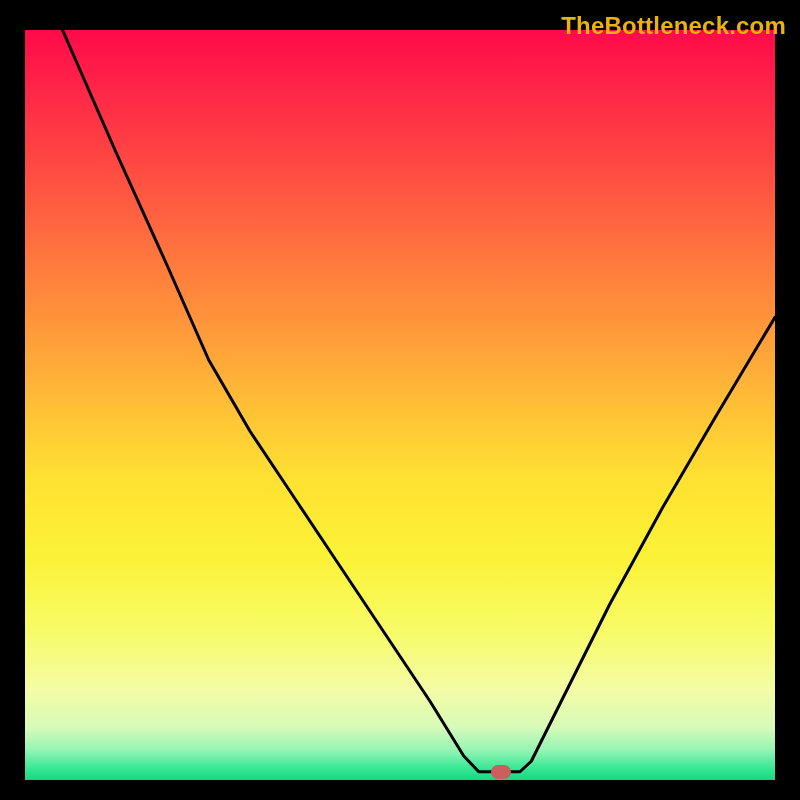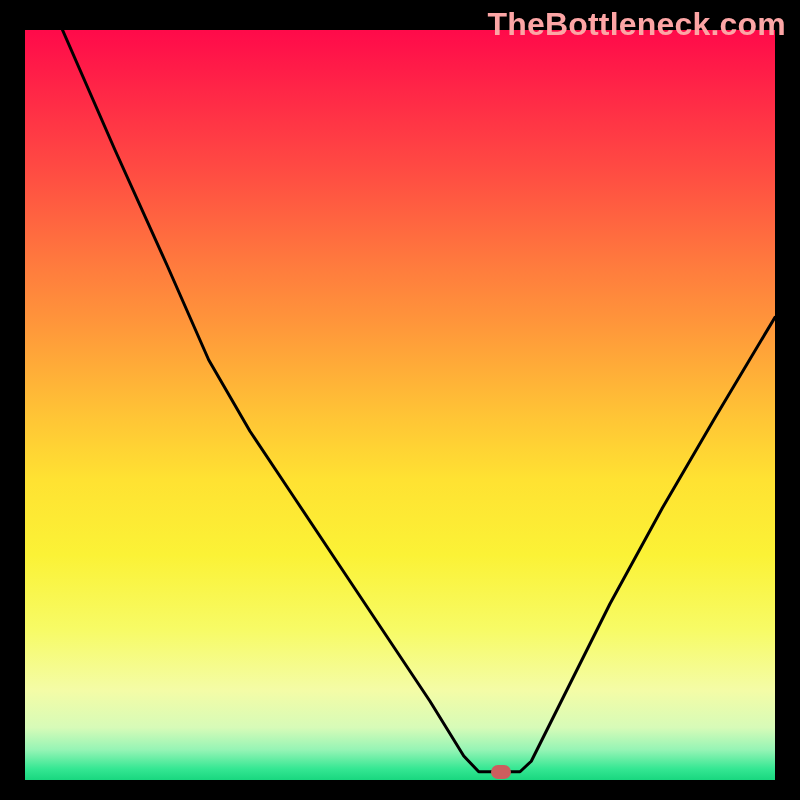--- a/index.html
+++ b/index.html
@@ -10,26 +10,26 @@
     overflow: hidden;
   }
   .chart-container {
     position: relative;
     width: 800px;
     height: 800px;
     background: #000;
   }
   .watermark {
     position: absolute;
-    top: 6px;
+    top: 12px;
     right: 14px;
     font-family: Arial, Helvetica, sans-serif;
-    font-size: 32px;
+    font-size: 24px;
     font-weight: 600;
-    color: #fca5a5;
+    color: #eab308;
     letter-spacing: 0.2px;
     z-index: 5;
   }
   .plot-area {
     position: absolute;
     left: 25px;
     top: 30px;
     width: 750px;
     height: 750px;
   }

